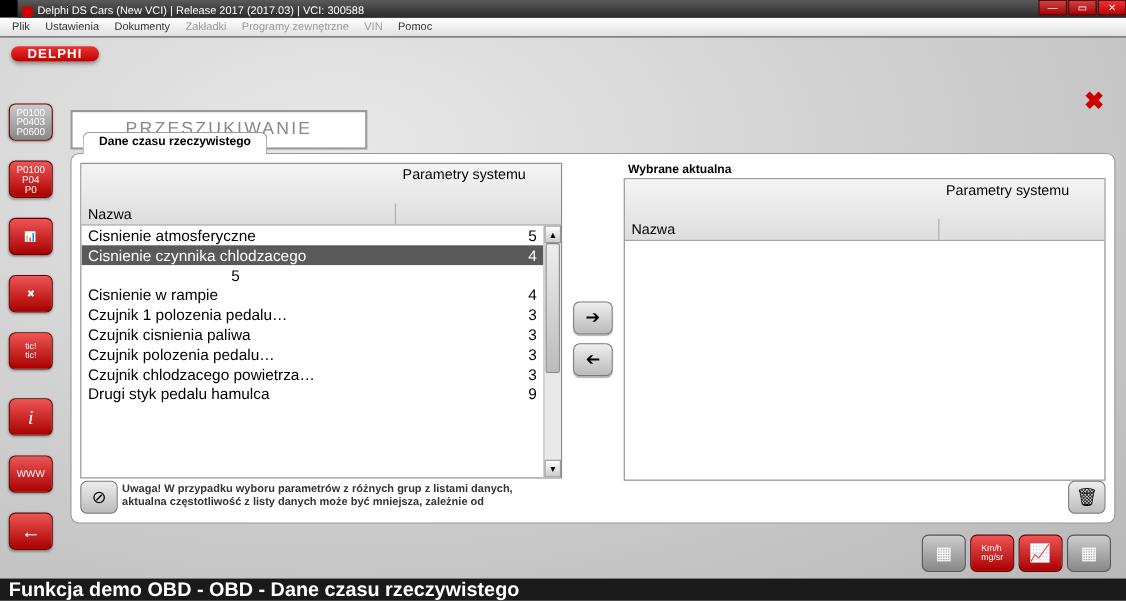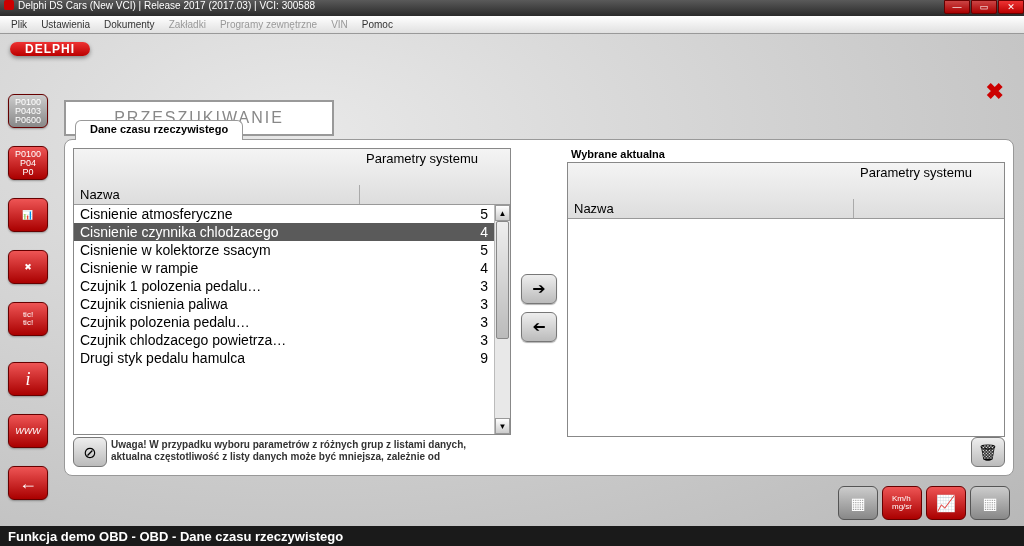--- a/index.html
+++ b/index.html
@@ -1,17 +1,17 @@
 <!DOCTYPE html>
 <html><head>
 <meta charset="utf-8">
 <style>
   * { margin: 0; padding: 0; box-sizing: border-box; font-family: Arial, sans-serif; }
   body { width: 1024px; height: 546px; overflow: hidden; background: #000; }
-  .titlebar { height: 16px; background: linear-gradient(#5a5a5a,#2a2a2a); color: #fff; font-size: 10px; display: flex; align-items:flex-start; padding: 0 4px; position: relative;}
+  .titlebar { height: 16px; background: linear-gradient(#5a5a5a,#2a2a2a); color: #fff; font-size: 10px; display: flex; align-items:flex-end; padding: 0 4px; position: relative; margin-left: 16px;}
   .titlebar .ticon { width:10px; height:10px; border-radius:2px; background:#c00; margin-right:4px;}
   .winbtns { position:absolute; right:0; top:0; display:flex;}
   .winbtn { width:26px; height:14px; margin-left:1px; background:linear-gradient(#c44,#a00); border:1px solid #600; border-radius:0 0 2px 2px; display:flex; align-items:center; justify-content:center; color:#fff; font-size:9px; cursor:pointer;}
   .winbtn.min::before{content:'—';}
   .winbtn.max::before{content:'▭';}
   .winbtn.close{background:linear-gradient(#e33,#b00);}
   .winbtn.close::before{content:'✕';}
   .menubar { height:18px; background:linear-gradient(#fff,#e0e0e0); border-bottom:1px solid #999; display:flex; font-size:10px; align-items:center; padding:0 4px; color:#333;}
   .menubar span{ padding:0 7px; cursor:pointer;}
   .menubar span.dis{ color:#999;}
@@ -43,21 +43,21 @@
   .warn-icon { width:22px; height:22px; }
   .warn-tri { width:0; height:0; border-left:11px solid transparent; border-right:11px solid transparent; border-bottom:19px solid #e33; position:relative;}
   .warn-tri::after{content:'!'; position:absolute; left:-3px; top:4px; color:#fff; font-size:12px; font-weight:bold;}
   .footbtns { position:absolute; bottom:8px; display:flex; gap:4px;}
   .footbtns .ab { width:34px; height:30px; background:linear-gradient(#eee,#bbb); border:1px solid #777; border-radius:6px; display:flex; align-items:center; justify-content:center; cursor:pointer;}
   .footbtns.left { left:8px; }
   .footbtns.right { right:8px; }
   .bottom-tools { position:absolute; right:14px; bottom:6px; display:flex; gap:4px;}
   .bt { width:40px; height:34px; background:linear-gradient(#e55,#a00); border:1px solid #600; border-radius:6px; display:flex; align-items:center; justify-content:center; color:#fff; cursor:pointer;}
   .bt.g { background:linear-gradient(#ccc,#888); border-color:#555;}
-  .statusbar { height:20px; background:#1a1a1a; color:#fff; font-size:13px; font-weight:bold; display:flex; align-items:center; padding:0 8px;}
+  .statusbar { height:20px; background:#1a1a1a; color:#fff; font-size:18px; font-weight:bold; display:flex; align-items:center; padding:0 8px;}
   .scrollbar{ width:16px; background:#e8e8e8; border-left:1px solid #bbb; display:flex; flex-direction:column;}
   .sbtn{height:16px; background:linear-gradient(#fff,#ccc); border:1px solid #999; display:flex;align-items:center;justify-content:center;font-size:8px;}
   .strack{flex:1; position:relative;}
   .sthumb{position:absolute; left:1px; right:1px; top:0; height:60%; background:linear-gradient(#eee,#bbb); border:1px solid #888; border-radius:2px;}
   .listwrap{flex:1; display:flex;}
 </style>
 </head>
 <body>
 
 <div class="titlebar">
@@ -95,21 +95,21 @@
         <div>P04</div>
         <div>P0</div>
       </div>
     <div class="sb-btn">📊</div>
     <div class="sb-btn">✖</div>
     <div class="sb-btn" style="font-size:8px;">tic!<br>tic!</div>
   </div>
 
   <div class="sidebar-bottom">
     <div class="sb-btn" style="font-size:18px;font-style:italic;font-family:serif;">i</div>
-    <div class="sb-btn" style="font-size:9px;font-style:italic;">WWW</div>
+    <div class="sb-btn" style="font-size:9px;">WWW</div>
     <div class="sb-btn" style="font-size:18px;">←</div>
   </div>
 
   <div class="header-box">PRZESZUKIWANIE</div>
 
   <div class="panel">
     <div class="tab">Dane czasu rzeczywistego</div>
     <div class="inner">
       <div class="col">
         <div class="listbox">
@@ -121,21 +121,20 @@
             <div class="rows" id="leftrows">
                 <div class="row">
                   <div class="c1">Cisnienie atmosferyczne</div>
                   <div class="c2">5</div>
                 </div>
                 <div class="row sel">
                   <div class="c1">Cisnienie czynnika chlodzacego</div>
                   <div class="c2">4</div>
                 </div>
                 <div class="row">
-                  <div class="c1">Cisnienie w kolektorze ssacym</div>
                   <div class="c2">5</div>
                 </div>
                 <div class="row">
                   <div class="c1">Cisnienie w rampie</div>
                   <div class="c2">4</div>
                 </div>
                 <div class="row">
                   <div class="c1">Czujnik 1 polozenia pedalu…</div>
                   <div class="c2">3</div>
                 </div>

